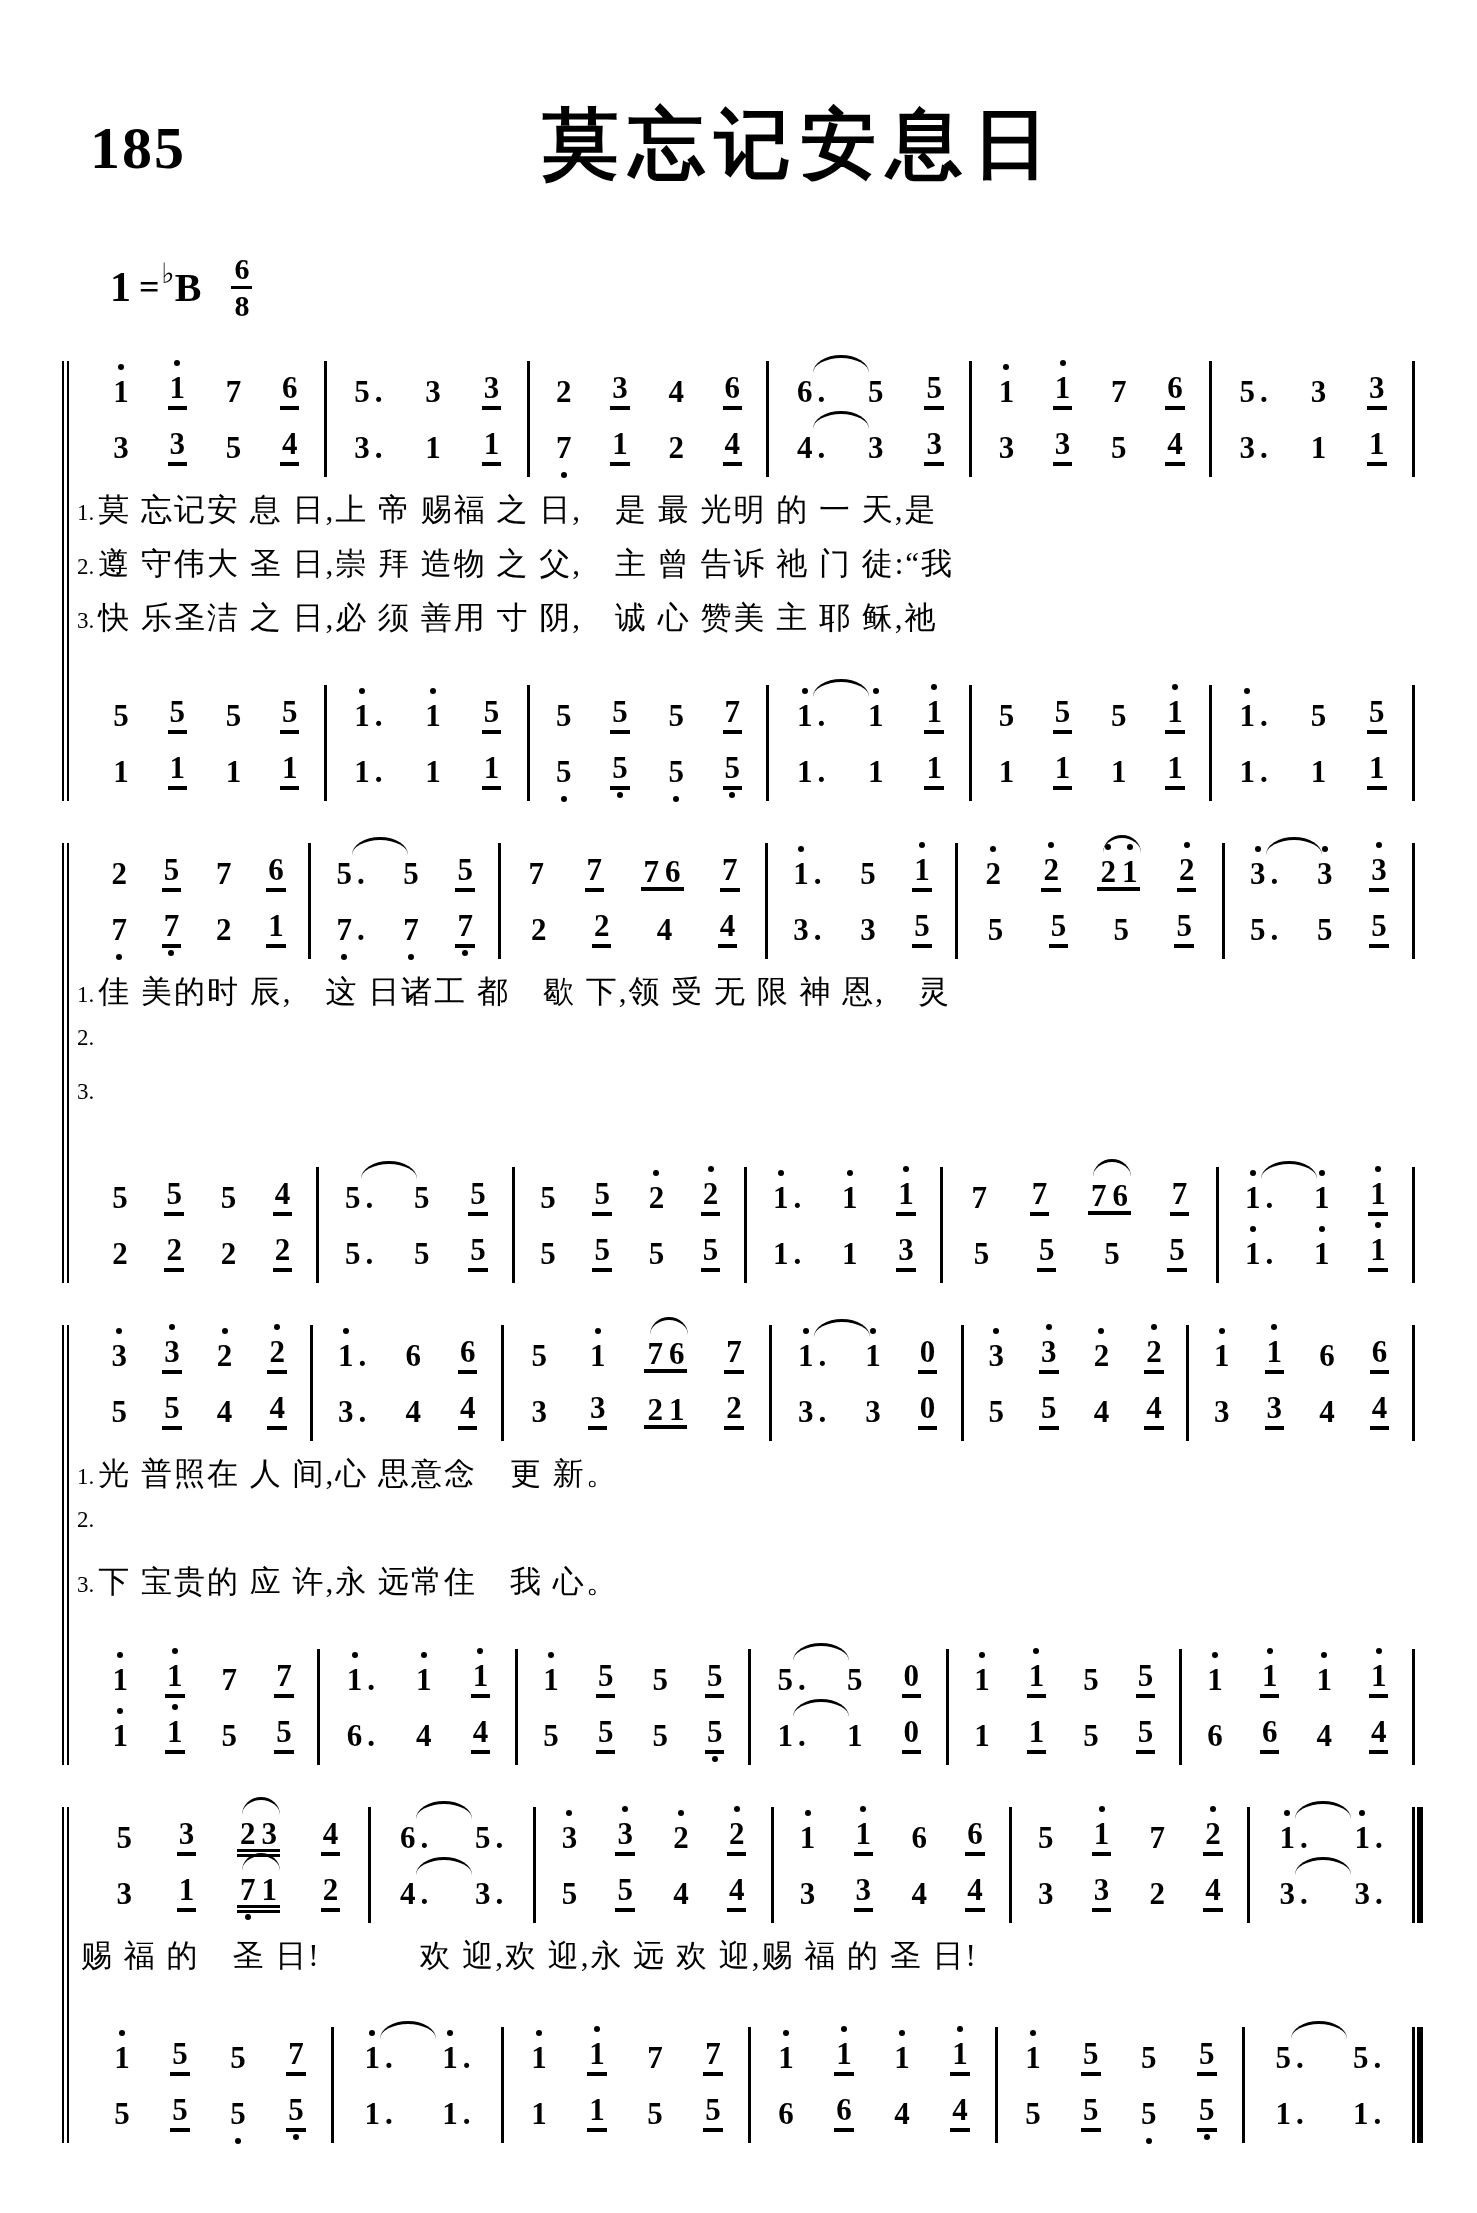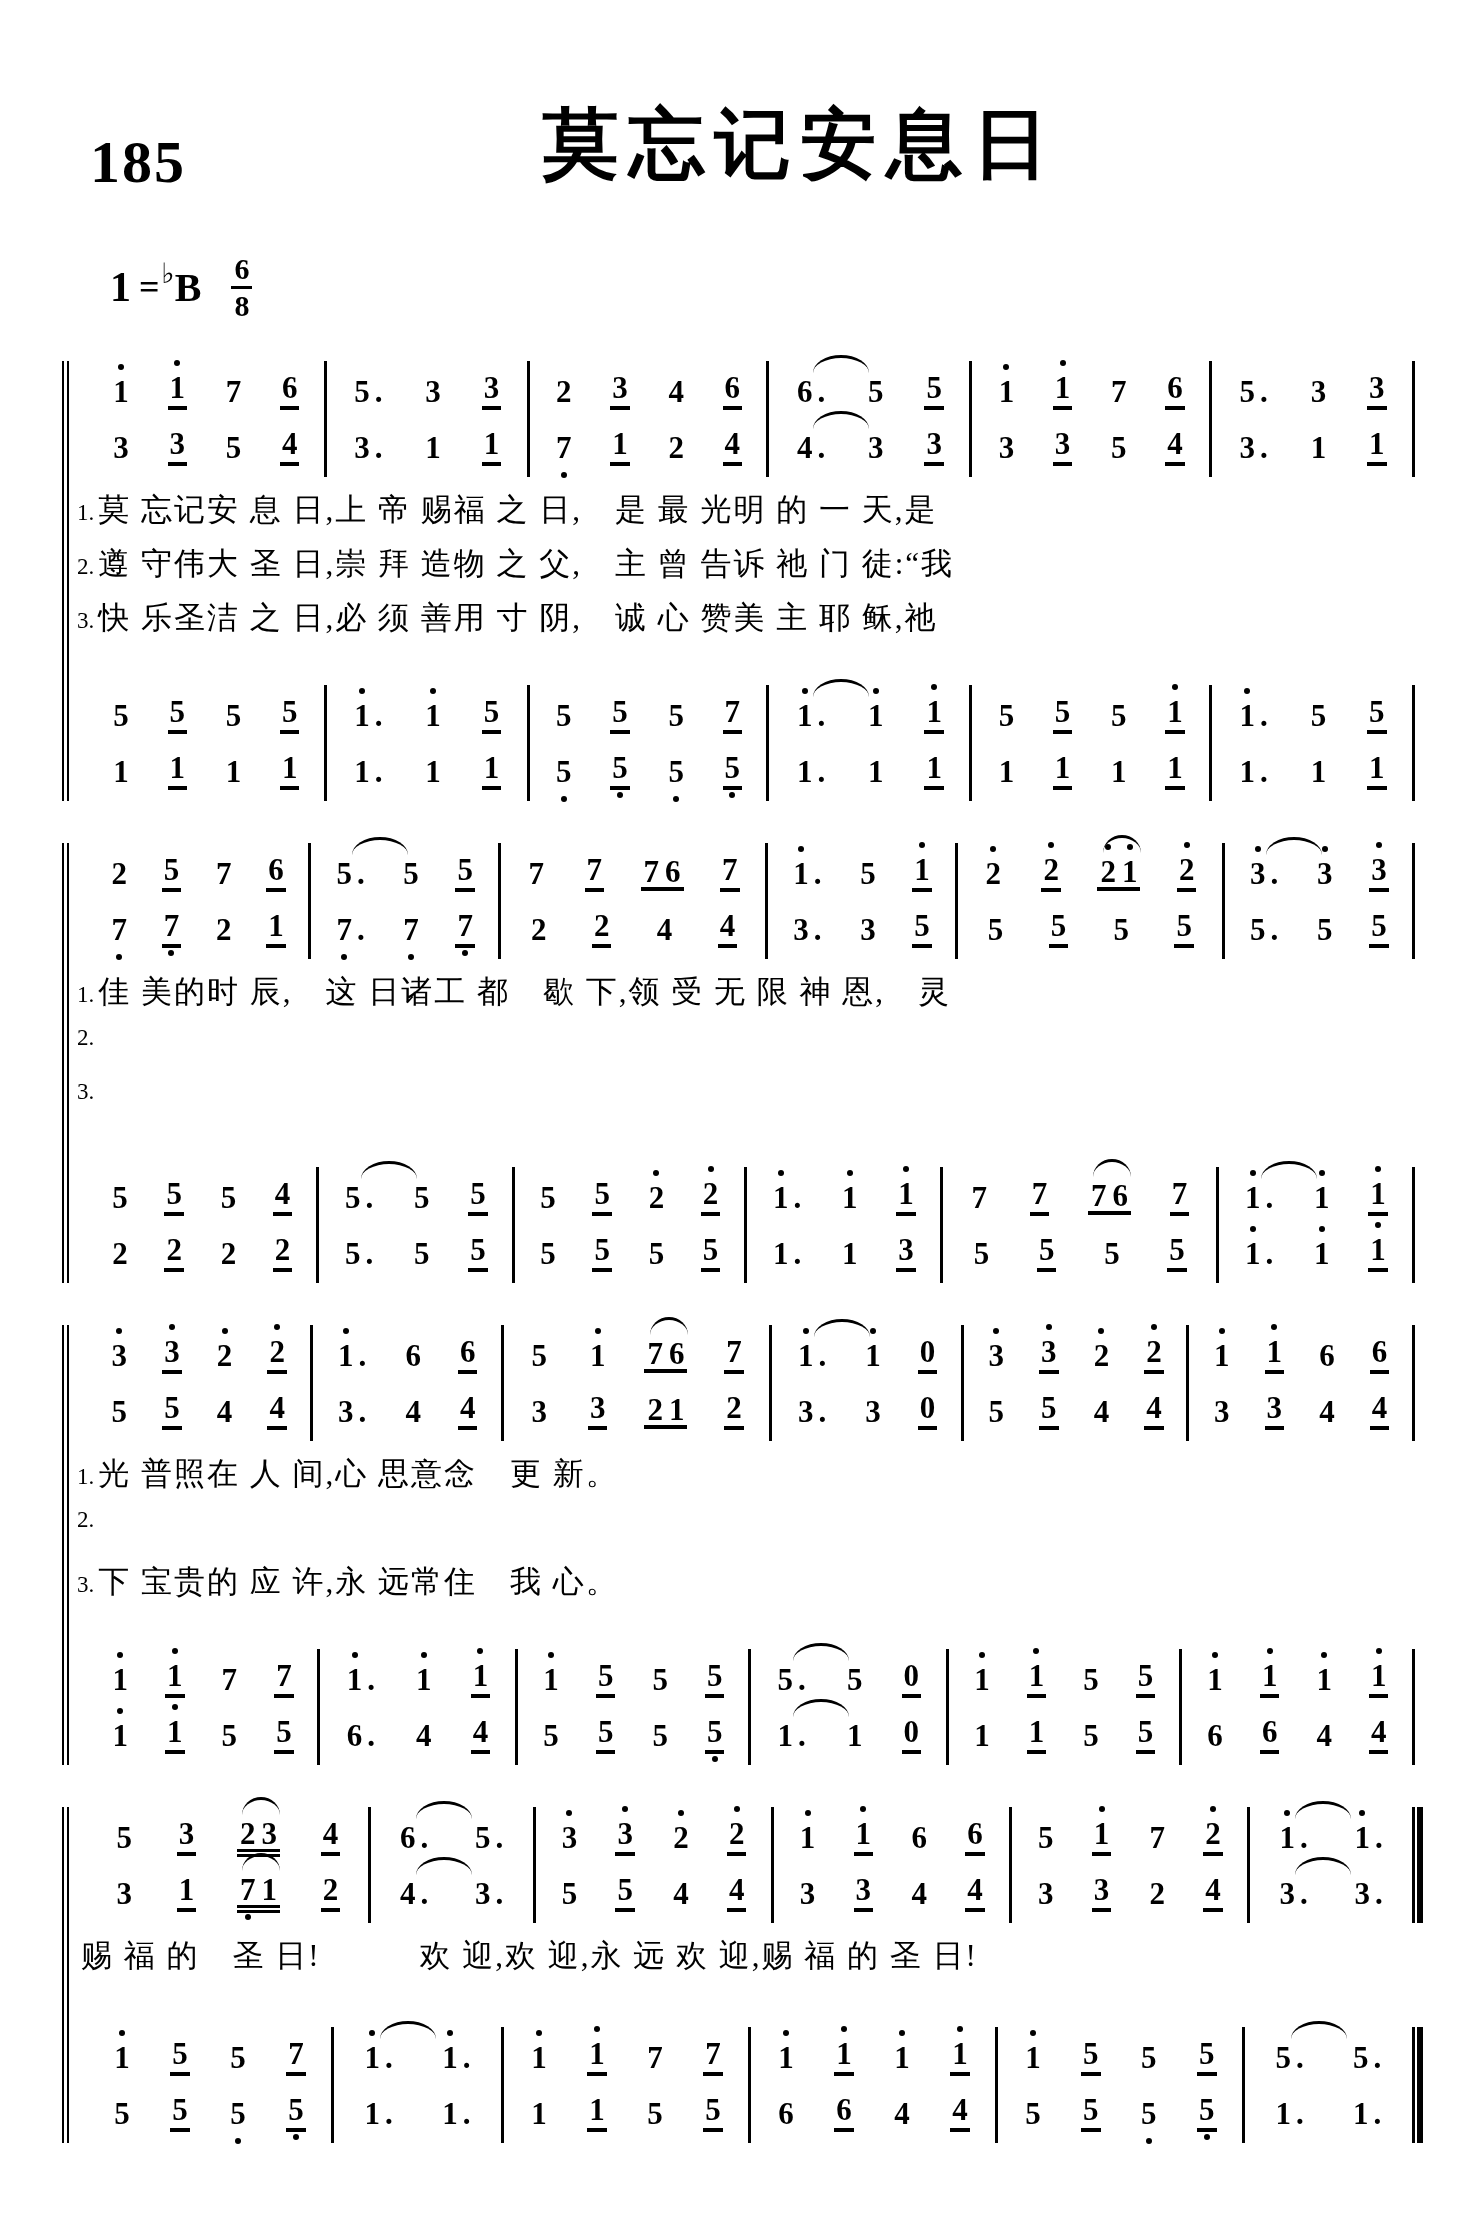--- a/index.html
+++ b/index.html
@@ -1,21 +1,21 @@
 <!DOCTYPE html>
 <html><head>
 <meta charset="utf-8">
 <style>
   html,body{margin:0;padding:0;background:#fff;color:#000;}
   body{width:1477px;height:2213px;overflow:hidden;
        font-family:"Liberation Serif","DejaVu Serif",serif;}
   .page{padding:92px 62px 0 62px;}
 
   
-  .header{display:flex;align-items:flex-end;}
+  .header{display:flex;align-items:flex-start;}
   .hymn-number{font-size:60px;font-weight:bold;margin:22px 0 0 28px;letter-spacing:2px;}
   .title{flex:1;text-align:center;font-size:76px;font-weight:bold;letter-spacing:10px;margin-top:2px;}
   .category{width:168px;margin-top:18px;font-size:27px;font-weight:bold;}
   .category .line1{border-bottom:3px solid #000;padding-bottom:4px;letter-spacing:1px;}
   .category .line2{display:flex;justify-content:space-between;padding-top:6px;}
 
   
   .keyrow{display:flex;align-items:center;margin:58px 0 0 48px;height:64px;}
   .key-1{font-size:42px;font-weight:bold;}
   .key-eq{font-size:36px;font-weight:bold;margin:0 2px 0 8px;}

